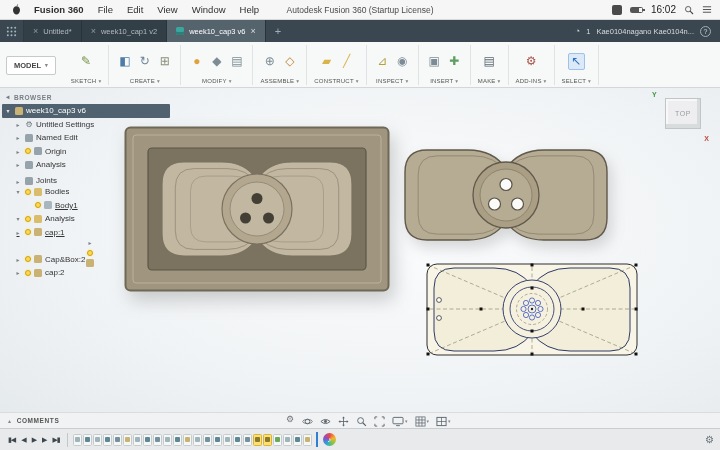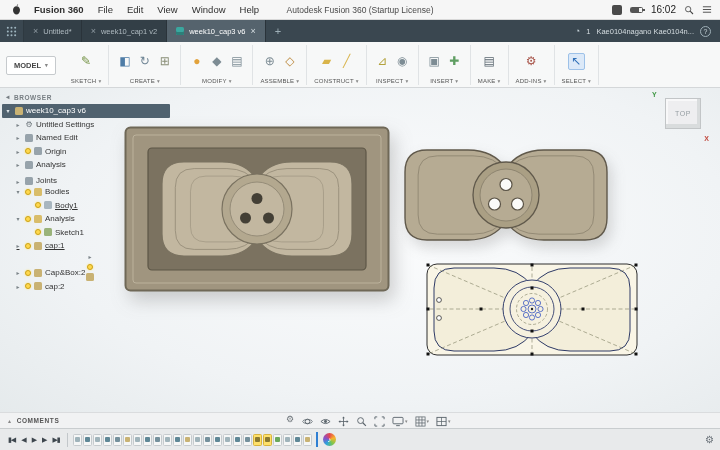--- a/index.html
+++ b/index.html
@@ -400,26 +400,20 @@
             <span class="bulb"></span>
             <span class="ticon" style="background: rgb(168, 182, 191);"></span>
             <span class="blabel">Body1</span>
           </div>
           <div class="brow" style="padding-left: 12px;">
             <span class="arr">▾</span>
             <span class="bulb"></span>
             <span class="ticon" style="background: rgb(217, 189, 106);"></span>
             <span class="blabel">Analysis</span>
           </div>
-          <div class="brow" style="padding-left: 22px;">
-            <span class="arr"></span>
-            <span class="bulb"></span>
-            <span class="ticon" style="background: rgb(154, 179, 122);"></span>
-            <span class="blabel">Sketch1</span>
-          </div>
           <div class="brow" style="padding-left: 12px; text-decoration: underline;">
             <span class="arr">▸</span>
             <span class="bulb"></span>
             <span class="ticon" style="background: rgb(201, 178, 115);"></span>
             <span class="blabel">cap:1</span>
           </div>
           <div class="brow" style="padding-left: 12px; flex-direction: column;">
             <span class="arr">▸</span>
             <span class="bulb"></span>
             <span class="ticon" style="background: rgb(201, 178, 115);"></span>

